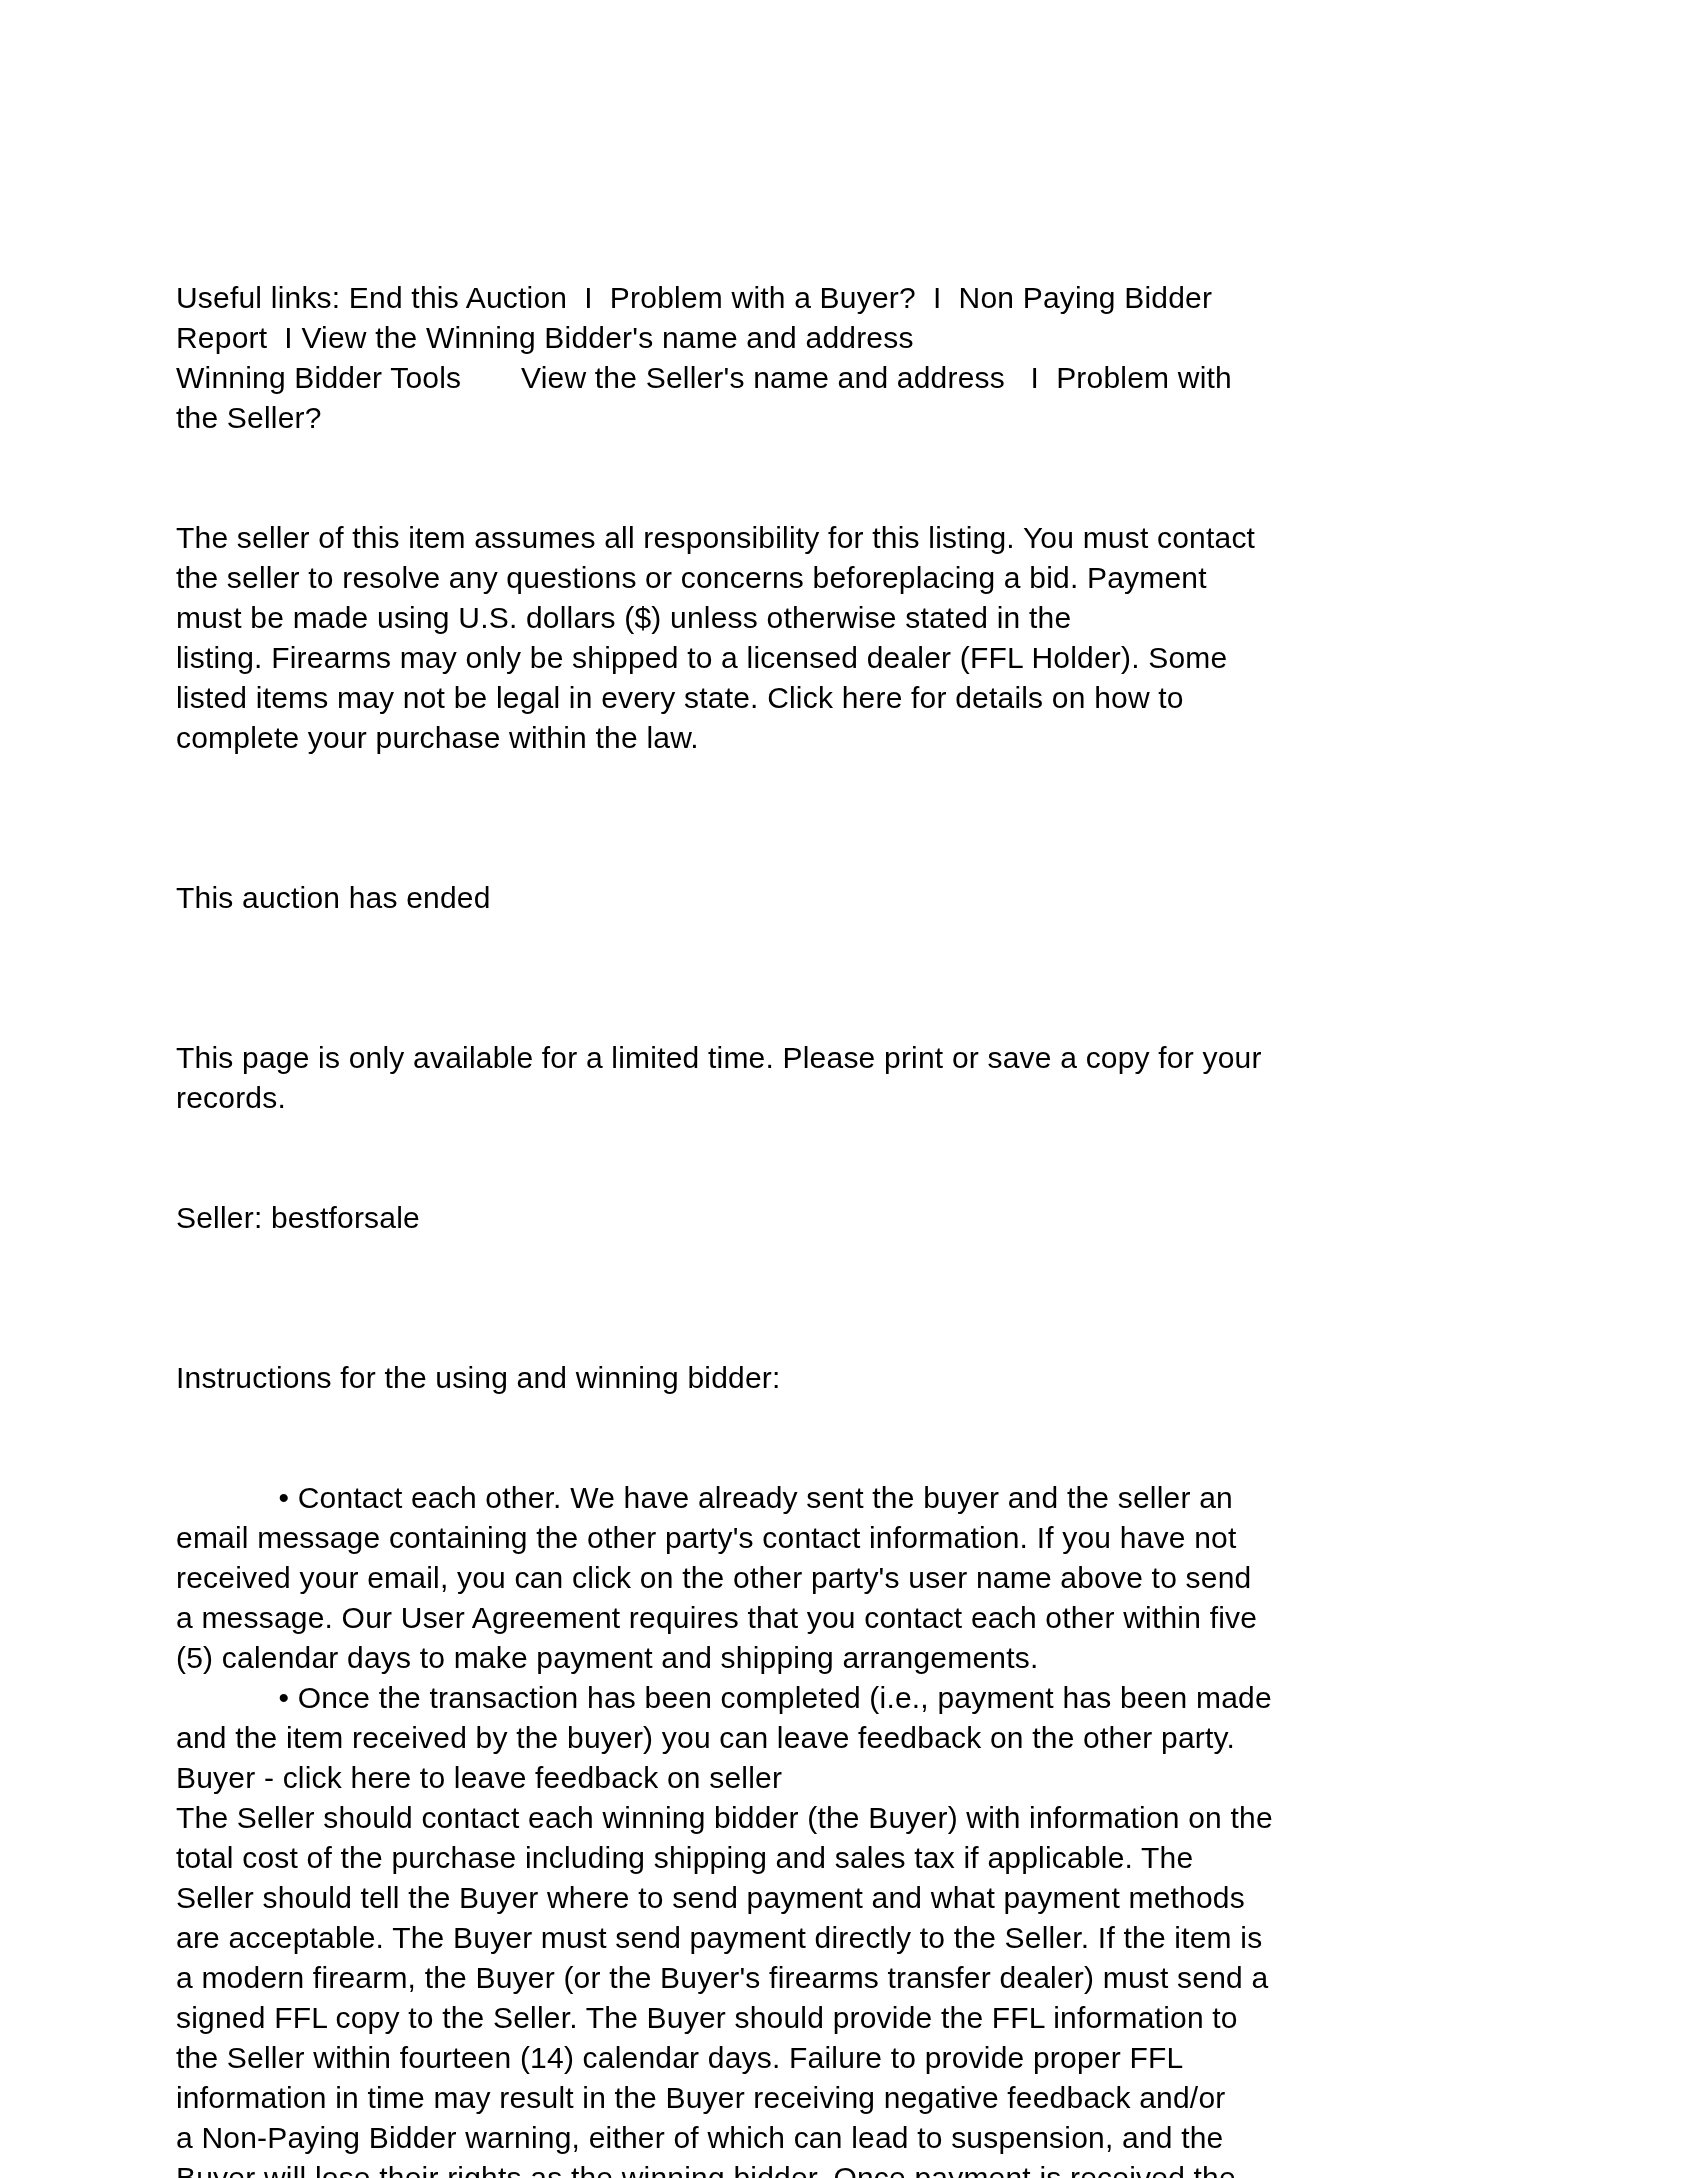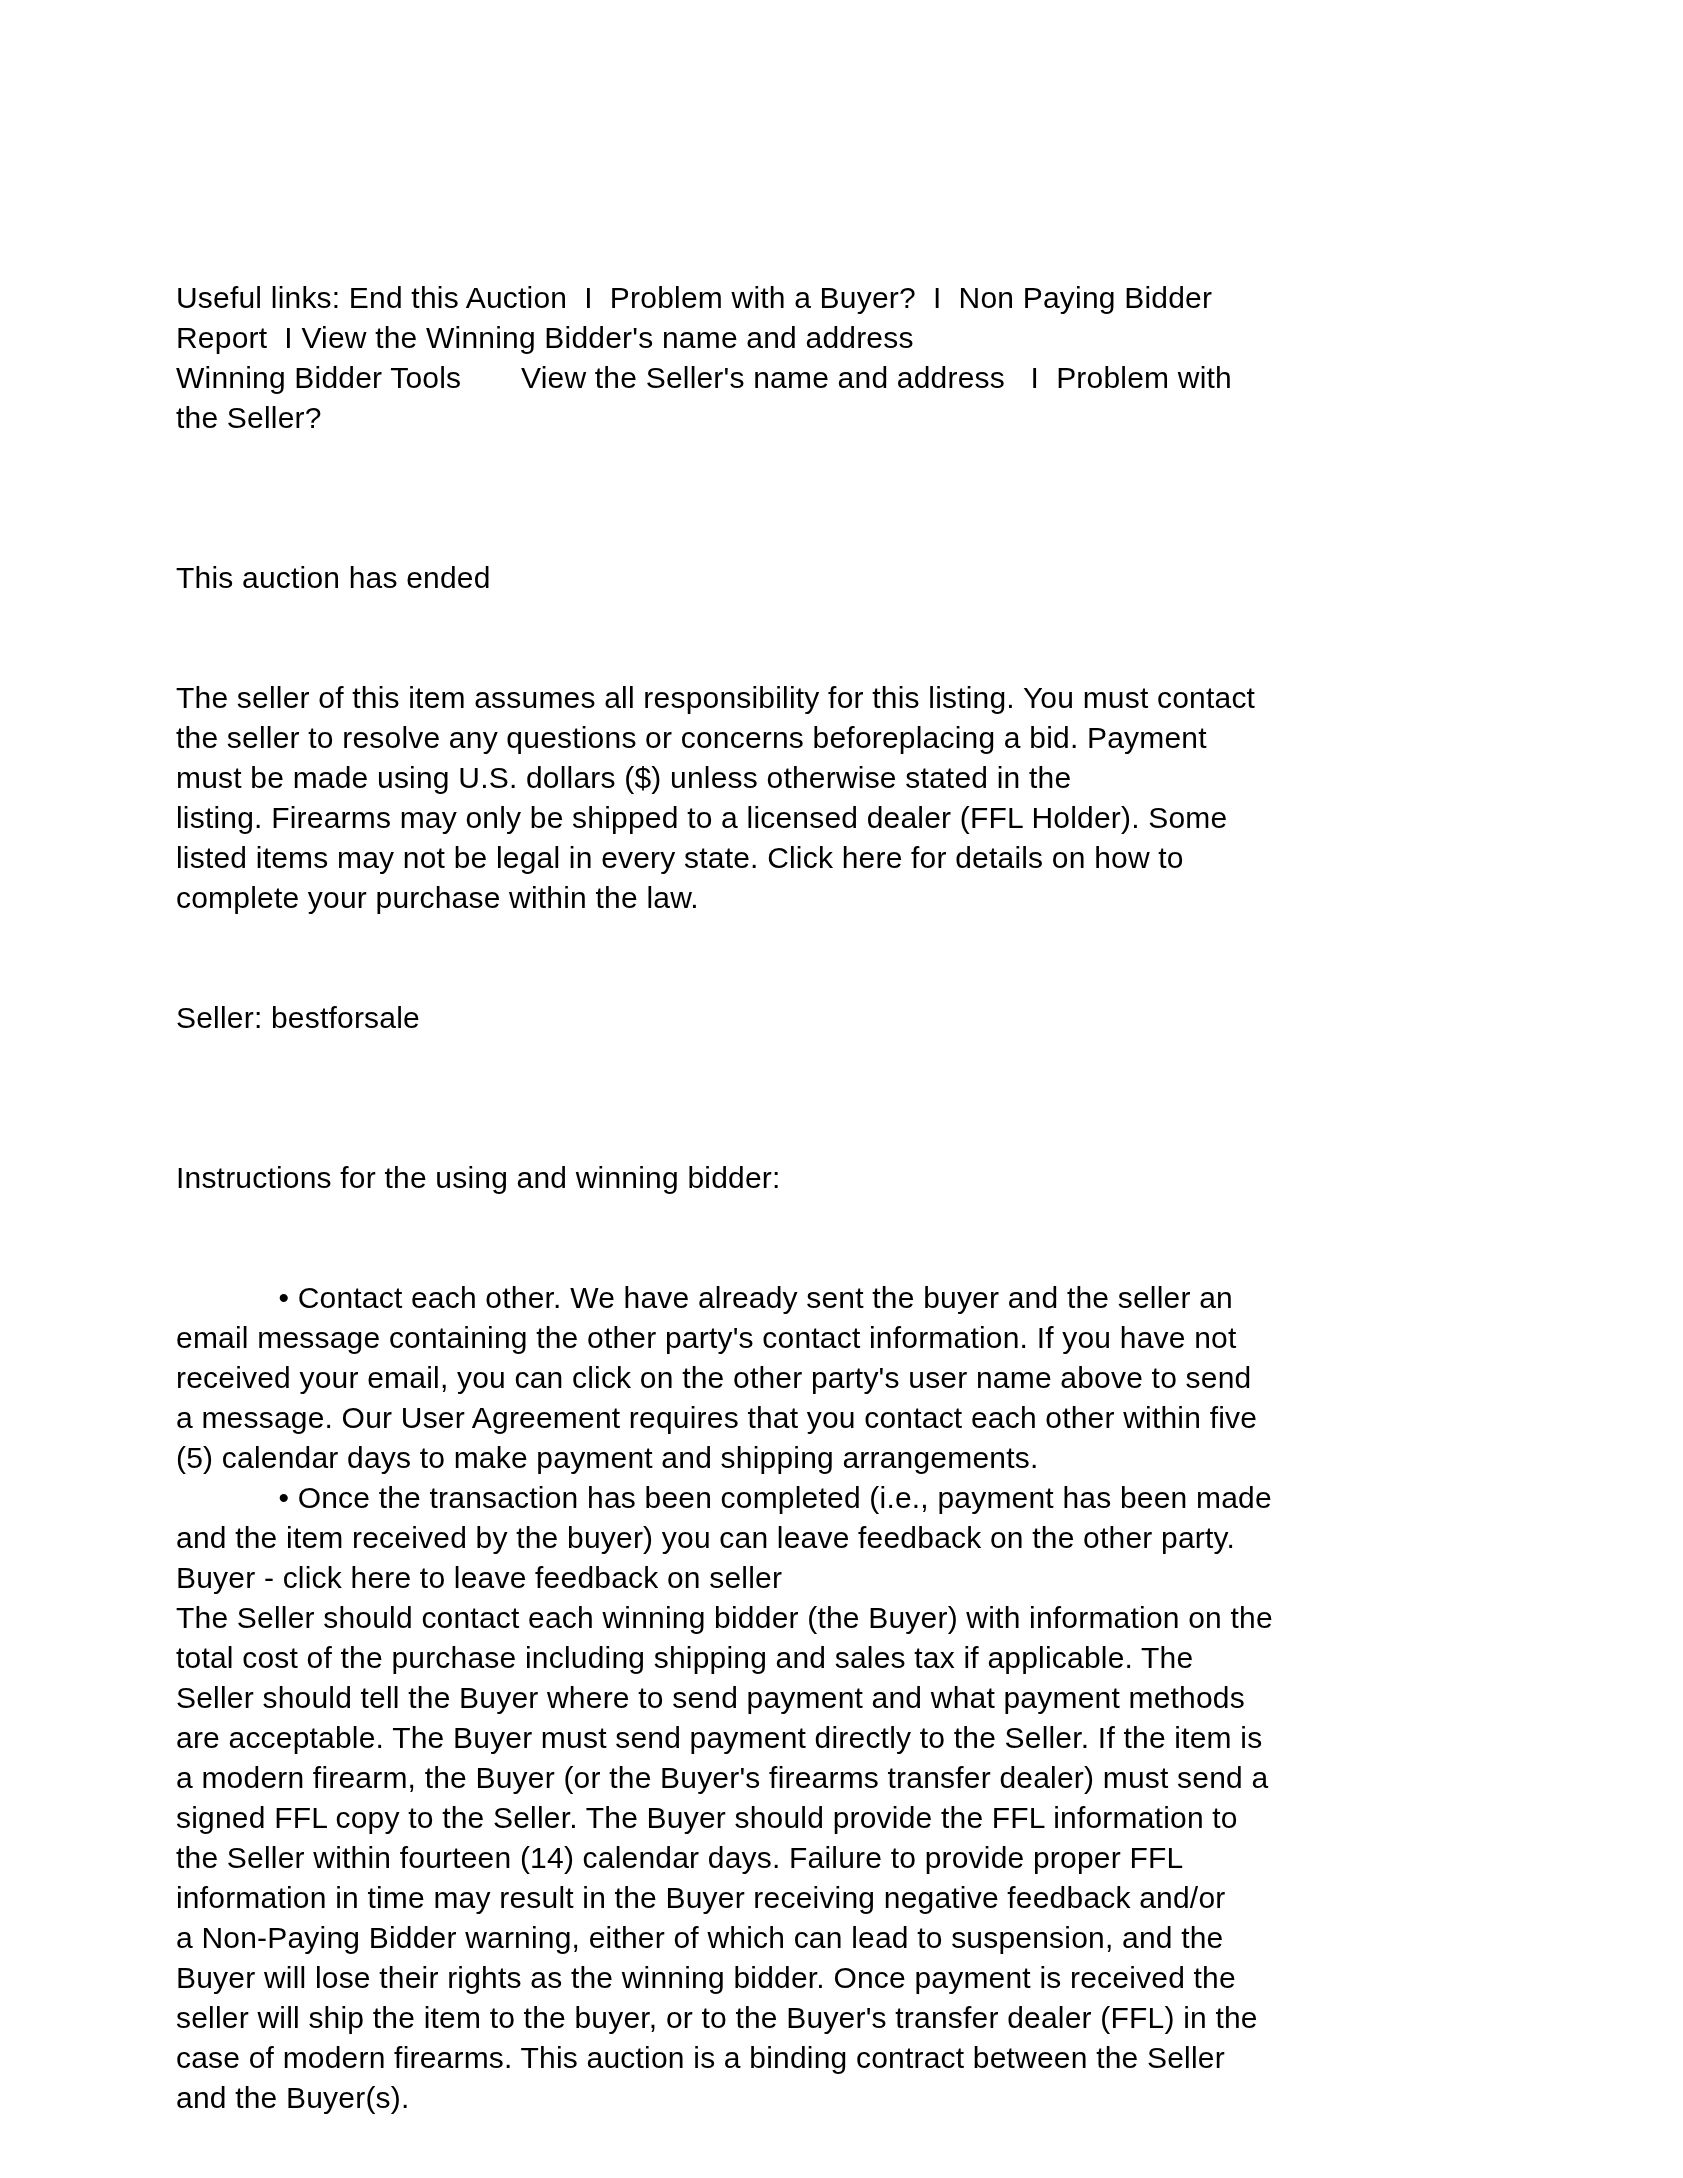--- a/index.html
+++ b/index.html
@@ -34,27 +34,29 @@
 </style>
 </head>
 <body>
 
 <div class="page">
   <div class="doc">
     <div class="block">Useful links: End this Auction  I  Problem with a Buyer?  I  Non Paying Bidder
 Report  I View the Winning Bidder's name and address
 Winning Bidder Tools       View the Seller's name and address   I  Problem with
 the Seller?</div>
-    <div class="block gap-1">This auction has ended</div>
     <div class="block">The seller of this item assumes all responsibility for this listing. You must contact
 the seller to resolve any questions or concerns beforeplacing a bid. Payment
 must be made using U.S. dollars ($) unless otherwise stated in the
 listing. Firearms may only be shipped to a licensed dealer (FFL Holder). Some
 listed items may not be legal in every state. Click here for details on how to
 complete your purchase within the law.</div>
+    <div class="block gap-1">This auction has ended</div>
+    <div class="block gap-1">This page is only available for a limited time. Please print or save a copy for your
+records.</div>
     <div class="block gap-2">Seller: bestforsale</div>
     <div class="block gap-1">Instructions for the using and winning bidder:</div>
     <div class="block">            • Contact each other. We have already sent the buyer and the seller an
 email message containing the other party's contact information. If you have not
 received your email, you can click on the other party's user name above to send
 a message. Our User Agreement requires that you contact each other within five
 (5) calendar days to make payment and shipping arrangements.
             • Once the transaction has been completed (i.e., payment has been made
 and the item received by the buyer) you can leave feedback on the other party.
 Buyer - click here to leave feedback on seller

